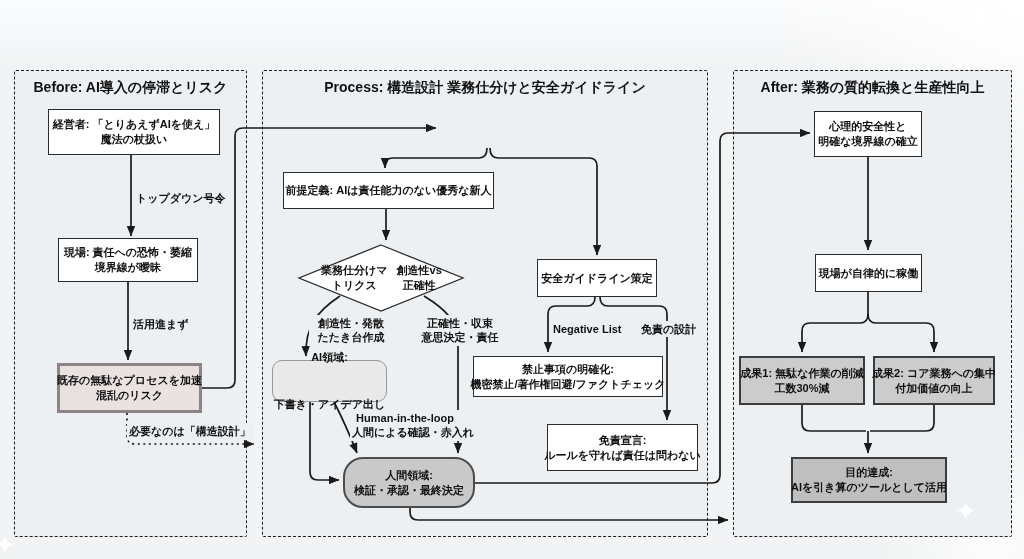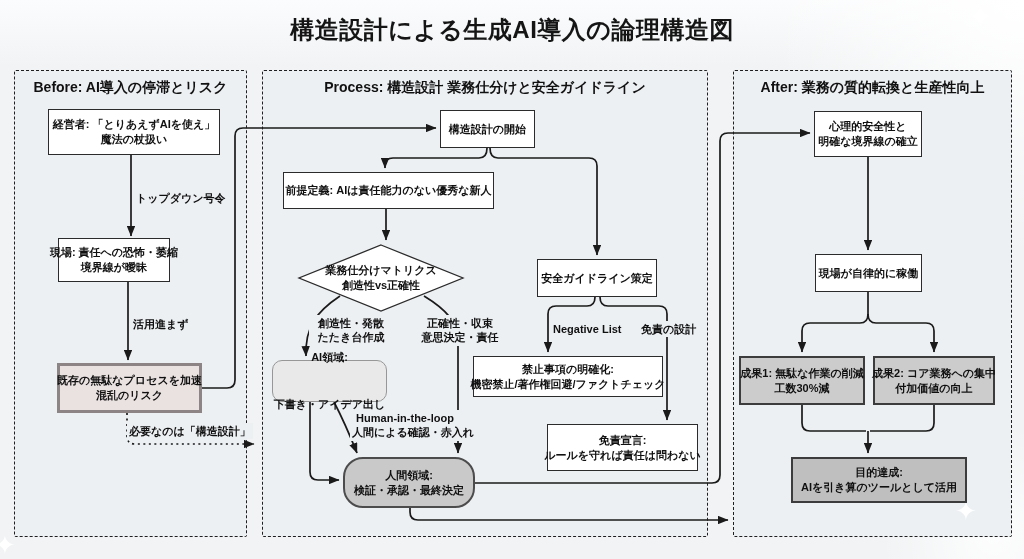--- a/index.html
+++ b/index.html
@@ -44,30 +44,29 @@
     font-size:11px;font-weight:700;color:#101010;text-align:center;line-height:1.35;
   }
   .node span{display:block;white-space:nowrap;}
   .node.risk{background:#eae1e1;border:3px solid #8d8585;}
   .node.ai{background:#e9e9e9;border:1.6px solid #979797;border-radius:10px;}
   .node.human{background:#c9c9c9;border:2.6px solid #4c4c4c;border-radius:20px;text-align:center;}
   .node.result{background:#cccccc;border:2.4px solid #3c3c3c;}
   .node.goal{background:#bfbfbf;border:2.6px solid #3c3c3c;}
   .dtext{
     position:absolute;z-index:4;font-size:11px;font-weight:700;color:#101010;
-    text-align:center;line-height:1.35;display:flex;flex-direction:column;
+    text-align:center;line-height:1.35;display:flex;flex-direction:row;
     align-items:center;justify-content:center;
   }
 </style>
 </head>
 <body>
 
 <div id="stage">
 
-  <div class="main-title">構造設計による生成AI導入の論理構造図</div>
 
   <div class="panel" id="panel-before">
     <div class="panel-title">Before: AI導入の停滞とリスク</div>
   </div>
   <div class="panel" id="panel-process">
     <div class="panel-title">Process: 構造設計 業務仕分けと安全ガイドライン</div>
   </div>
   <div class="panel" id="panel-after">
     <div class="panel-title">After: 業務の質的転換と生産性向上</div>
   </div>
@@ -131,32 +130,29 @@
 
   <div class="dtext" style="left:316px;top:256px;width:130px;height:44px;">
     <span>業務仕分けマトリクス</span>
     <span>創造性vs正確性</span>
   </div>
 
   <div class="node" style="left:48px;top:109px;width:172px;height:46px;">
     <span>経営者: 「とりあえずAIを使え」</span>
     <span>魔法の杖扱い</span>
   </div>
-  <div class="node" style="left:58px;top:238px;width:112px;height:44px;">
+  <div class="node" style="left:58px;top:238px;width:140px;height:44px;">
     <span>現場: 責任への恐怖・萎縮</span>
     <span>境界線が曖昧</span>
   </div>
   <div class="node risk" style="left:57px;top:363px;width:145px;height:50px;">
     <span>既存の無駄なプロセスを加速</span>
     <span>混乱のリスク</span>
   </div>
 
-  <div class="node" style="left:440px;top:110px;width:95px;height:38px;">
-    <span>構造設計の開始</span>
-  </div>
   <div class="node" style="left:283px;top:172px;width:211px;height:37px;">
     <span>前提定義: AIは責任能力のない優秀な新人</span>
   </div>
   <div class="node ai" style="left:272px;top:360px;width:115px;height:42px;gap:32px;">
     <span>AI領域:</span>
     <span>下書き・アイデア出し</span>
   </div>
   <div class="node human" style="left:343px;top:457px;width:132px;height:51px;">
     <span>人間領域:</span>
     <span>検証・承認・最終決定</span>
@@ -181,18 +177,18 @@
     <span>現場が自律的に稼働</span>
   </div>
   <div class="node result" style="left:739px;top:356px;width:126px;height:49px;">
     <span>成果1: 無駄な作業の削減</span>
     <span>工数30%減</span>
   </div>
   <div class="node result" style="left:873px;top:356px;width:122px;height:49px;">
     <span>成果2: コア業務への集中</span>
     <span>付加価値の向上</span>
   </div>
-  <div class="node goal" style="left:791px;top:457px;width:176px;height:46px;">
+  <div class="node goal" style="left:791px;top:457px;width:156px;height:46px;">
     <span>目的達成:</span>
     <span>AIを引き算のツールとして活用</span>
   </div>
 
 </div>
 
 </body></html>

